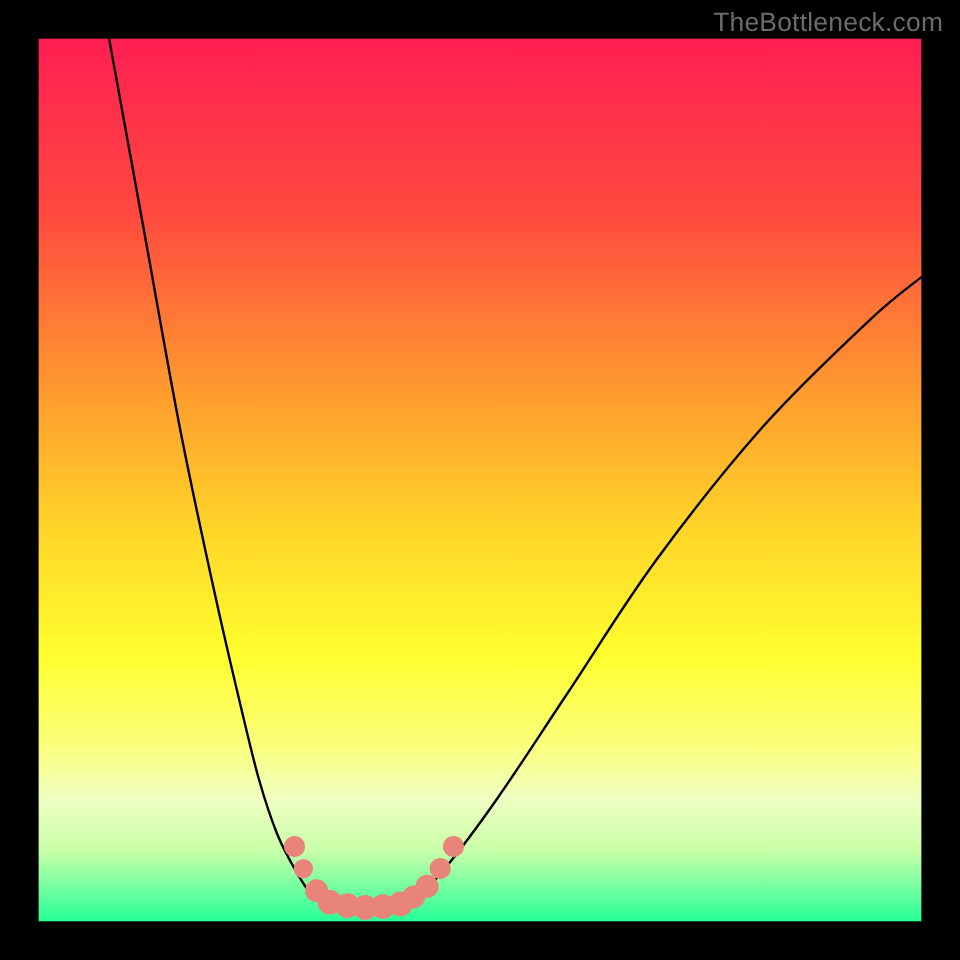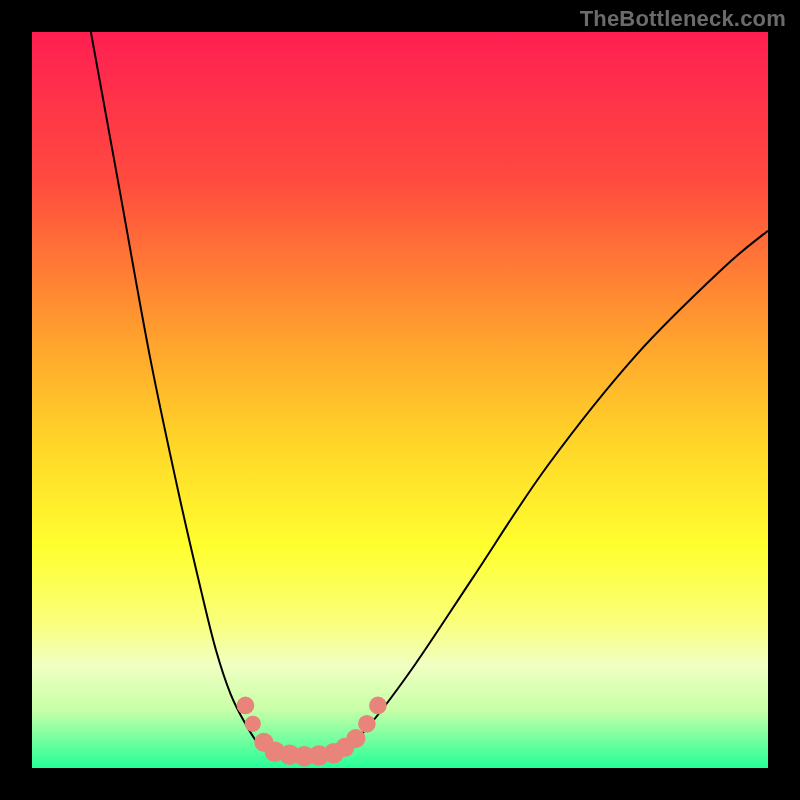--- a/index.html
+++ b/index.html
@@ -25,21 +25,21 @@
     top: 0;
     width: 100%;
     height: 100%;
   }
   .watermark {
     position: absolute;
     top: 6px;
     right: 14px;
     color: #6b6b6b;
     font-size: 22px;
-    font-weight: 700;
+    font-weight: 400;
     letter-spacing: 0.2px;
     user-select: none;
   }
   svg.curve {
     position: absolute;
     left: 0;
     top: 0;
     width: 100%;
     height: 100%;
     pointer-events: none;

